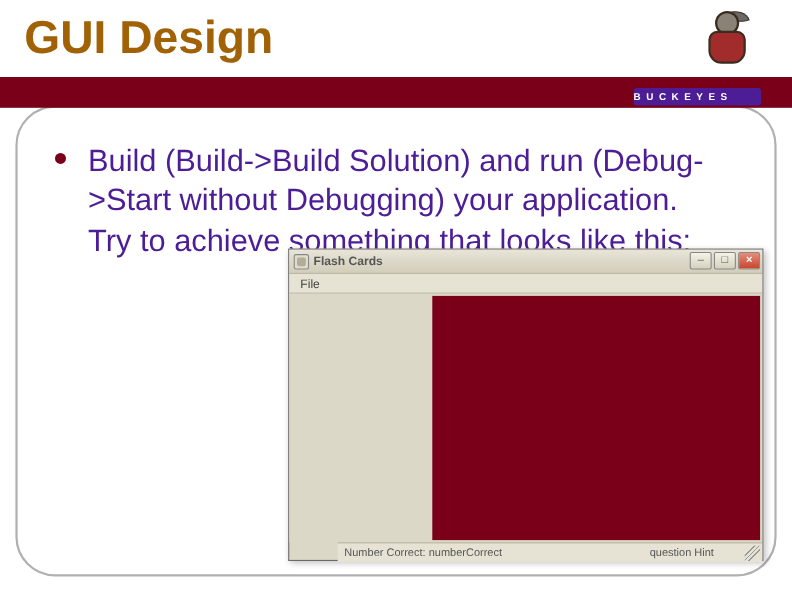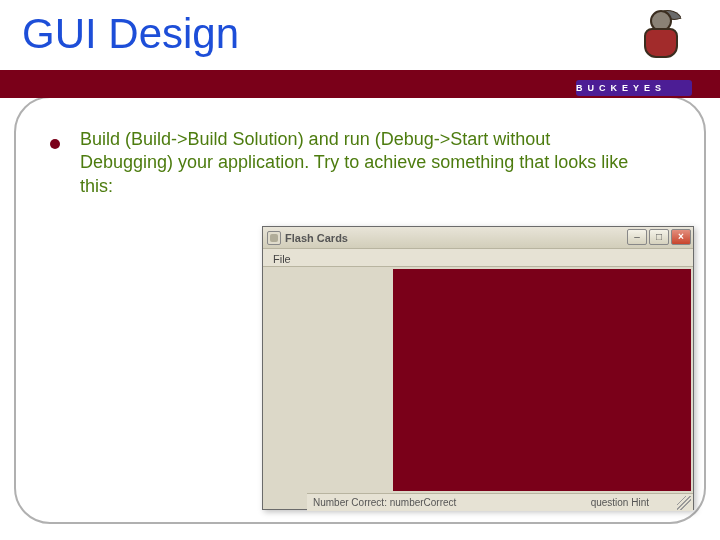--- a/index.html
+++ b/index.html
@@ -28,22 +28,22 @@
     width: 720px;
     height: 28px;
     background: #7a0019;
     z-index: 4;
   }
   .title-text {
     position: absolute;
     left: 22px;
     top: 10px;
     font-size: 42px;
-    font-weight: 400;
-    color: #1d4ed8;
+    font-weight: 700;
+    color: #a16207;
     z-index: 5;
     background: transparent;
     padding-right: 6px;
   }
   .logo-box {
     position: absolute;
     right: 26px;
     top: 6px;
     width: 120px;
     height: 94px;
@@ -119,23 +119,23 @@
   .bullet-dot {
     width: 10px;
     height: 10px;
     background: #7a0019;
     border-radius: 50%;
     margin-top: 11px;
     margin-right: 20px;
     flex: none;
   }
   .bullet-text {
-    font-size: 18px;
+    font-size: 28px;
     line-height: 1.3;
-    color: #4d7c0f;
+    color: #4c1d95;
     max-width: 560px;
   }
   .app-window {
     position: absolute;
     left: 262px;
     top: 226px;
     width: 432px;
     height: 284px;
     background: #dcd8c8;
     border: 1px solid #6b6b6b;

